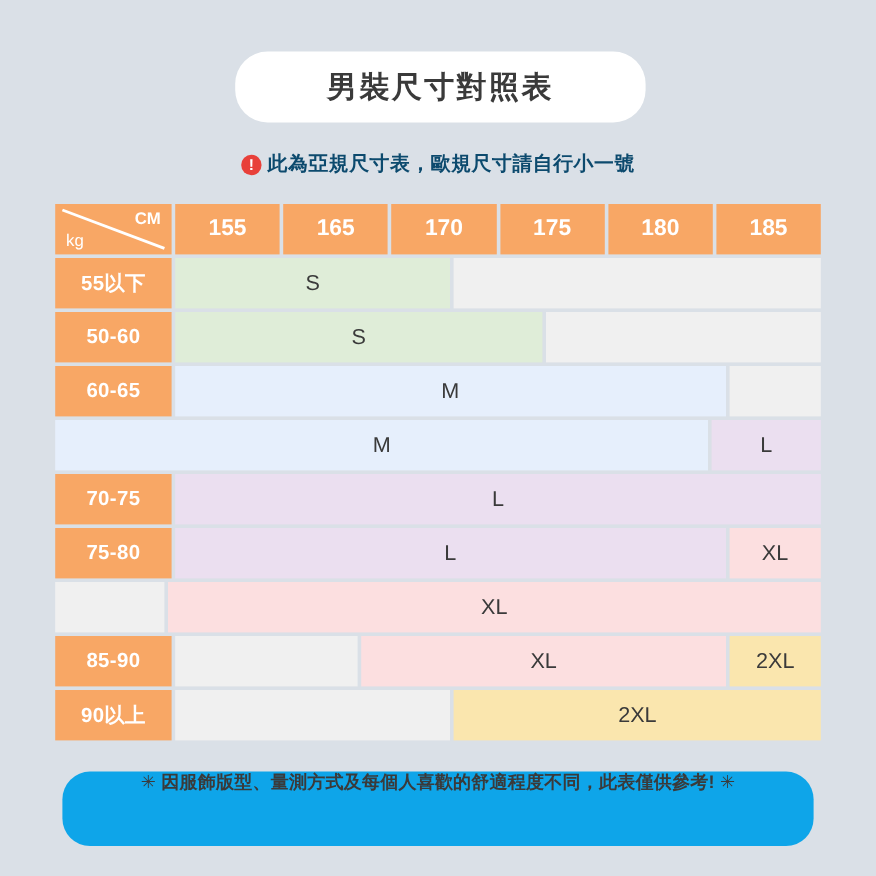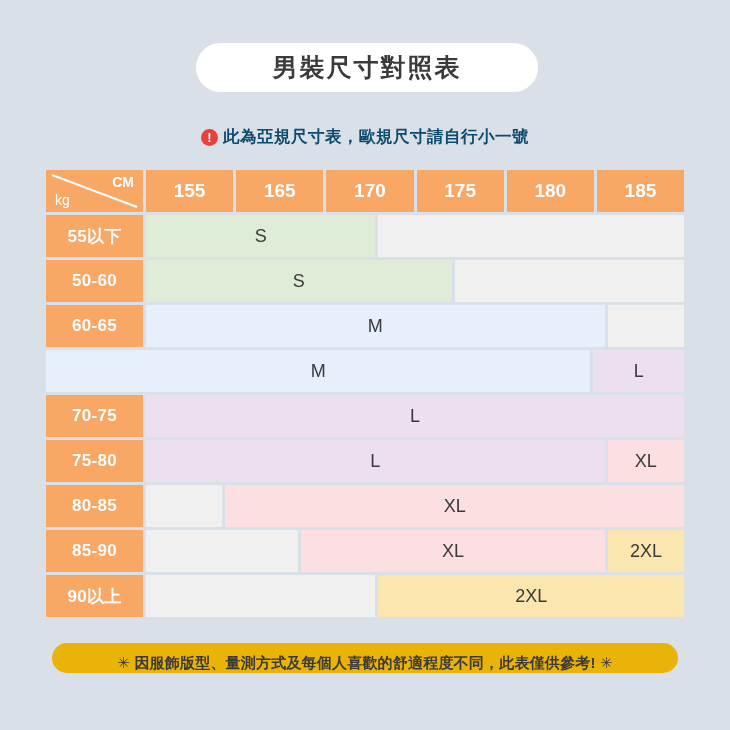--- a/index.html
+++ b/index.html
@@ -14,21 +14,21 @@
   }
   .page {
     position: relative;
     width: 730px; height: 730px;
   }
 
   
   .title-pill {
     position: absolute;
     left: 196px; top: 43px;
-    width: 342px; height: 49px;
+    width: 342px; height: 59px;
     background: #ffffff;
     border-radius: 27px;
     display: flex;
     align-items: center;
     justify-content: center;
   }
   .title-text {
     font-size: 25px;
     font-weight: bold;
     color: #3a3a3a;
@@ -134,25 +134,25 @@
     justify-content: center;
     font-size: 18px;
     color: #3a3a3a;
   }
   .cell:last-child { margin-right: 0; }
 
   
   .footer-pill {
     position: absolute;
     left: 52px; top: 643px;
-    width: 626px; height: 30px;
-    background: #eab308;
+    width: 626px; height: 62px;
+    background: #0ea5e9;
     border-radius: 23px;
     display: flex;
-    align-items: flex-end;
+    align-items: flex-start;
     justify-content: center;
   }
   .footer-text {
     font-size: 15px;
     font-weight: bold;
     color: #3a3a3a;
     letter-spacing: 0.2px;
   }
 </style>
 </head>
@@ -224,21 +224,20 @@
           </div>
         </div>
         <div class="row">
           <div class="rowlabel">75-80</div>
           <div class="cells">
             <div class="cell" style="flex: 6 1 0px; background: rgb(235, 223, 240);">L</div>
             <div class="cell" style="flex: 1 1 0px; background: rgb(252, 223, 224);">XL</div>
           </div>
         </div>
         <div class="row">
-          <div class="rowlabel">80-85</div>
           <div class="cells">
             <div class="cell" style="flex: 1 1 0px; background: rgb(240, 240, 240);"></div>
             <div class="cell" style="flex: 6 1 0px; background: rgb(252, 223, 224);">XL</div>
           </div>
         </div>
         <div class="row">
           <div class="rowlabel">85-90</div>
           <div class="cells">
             <div class="cell" style="flex: 2 1 0px; background: rgb(240, 240, 240);"></div>
             <div class="cell" style="flex: 4 1 0px; background: rgb(252, 223, 224);">XL</div>

